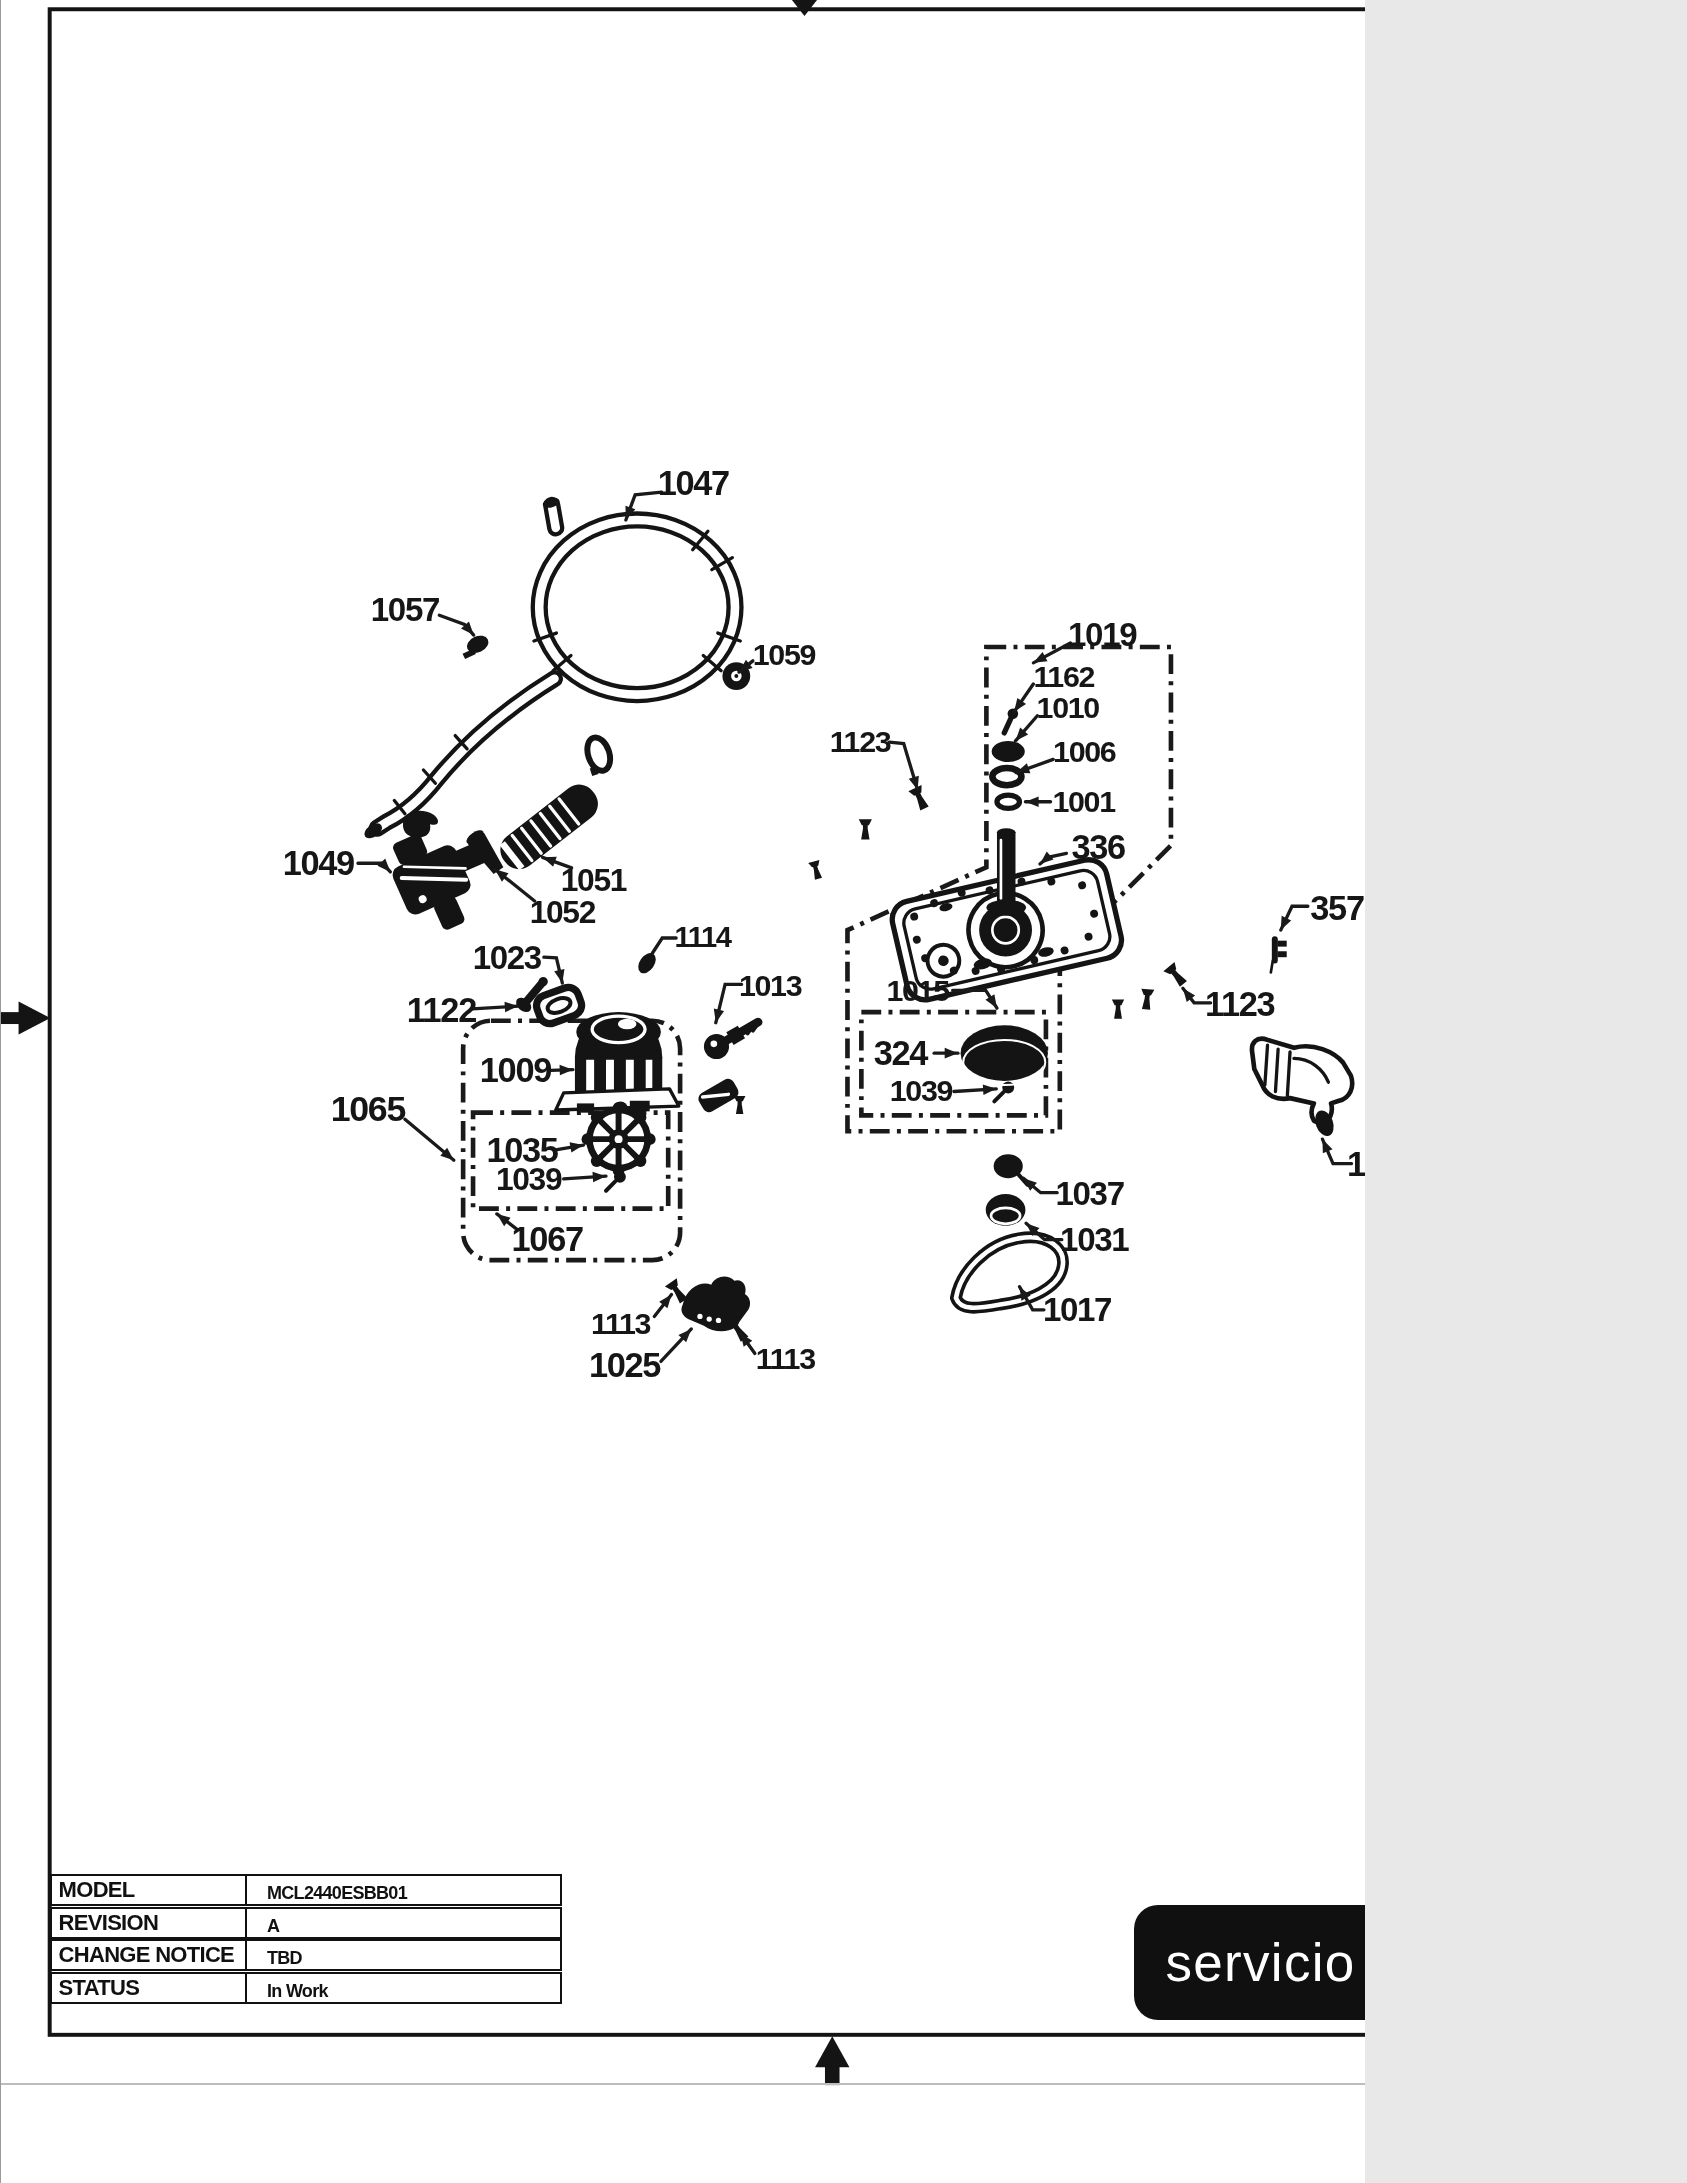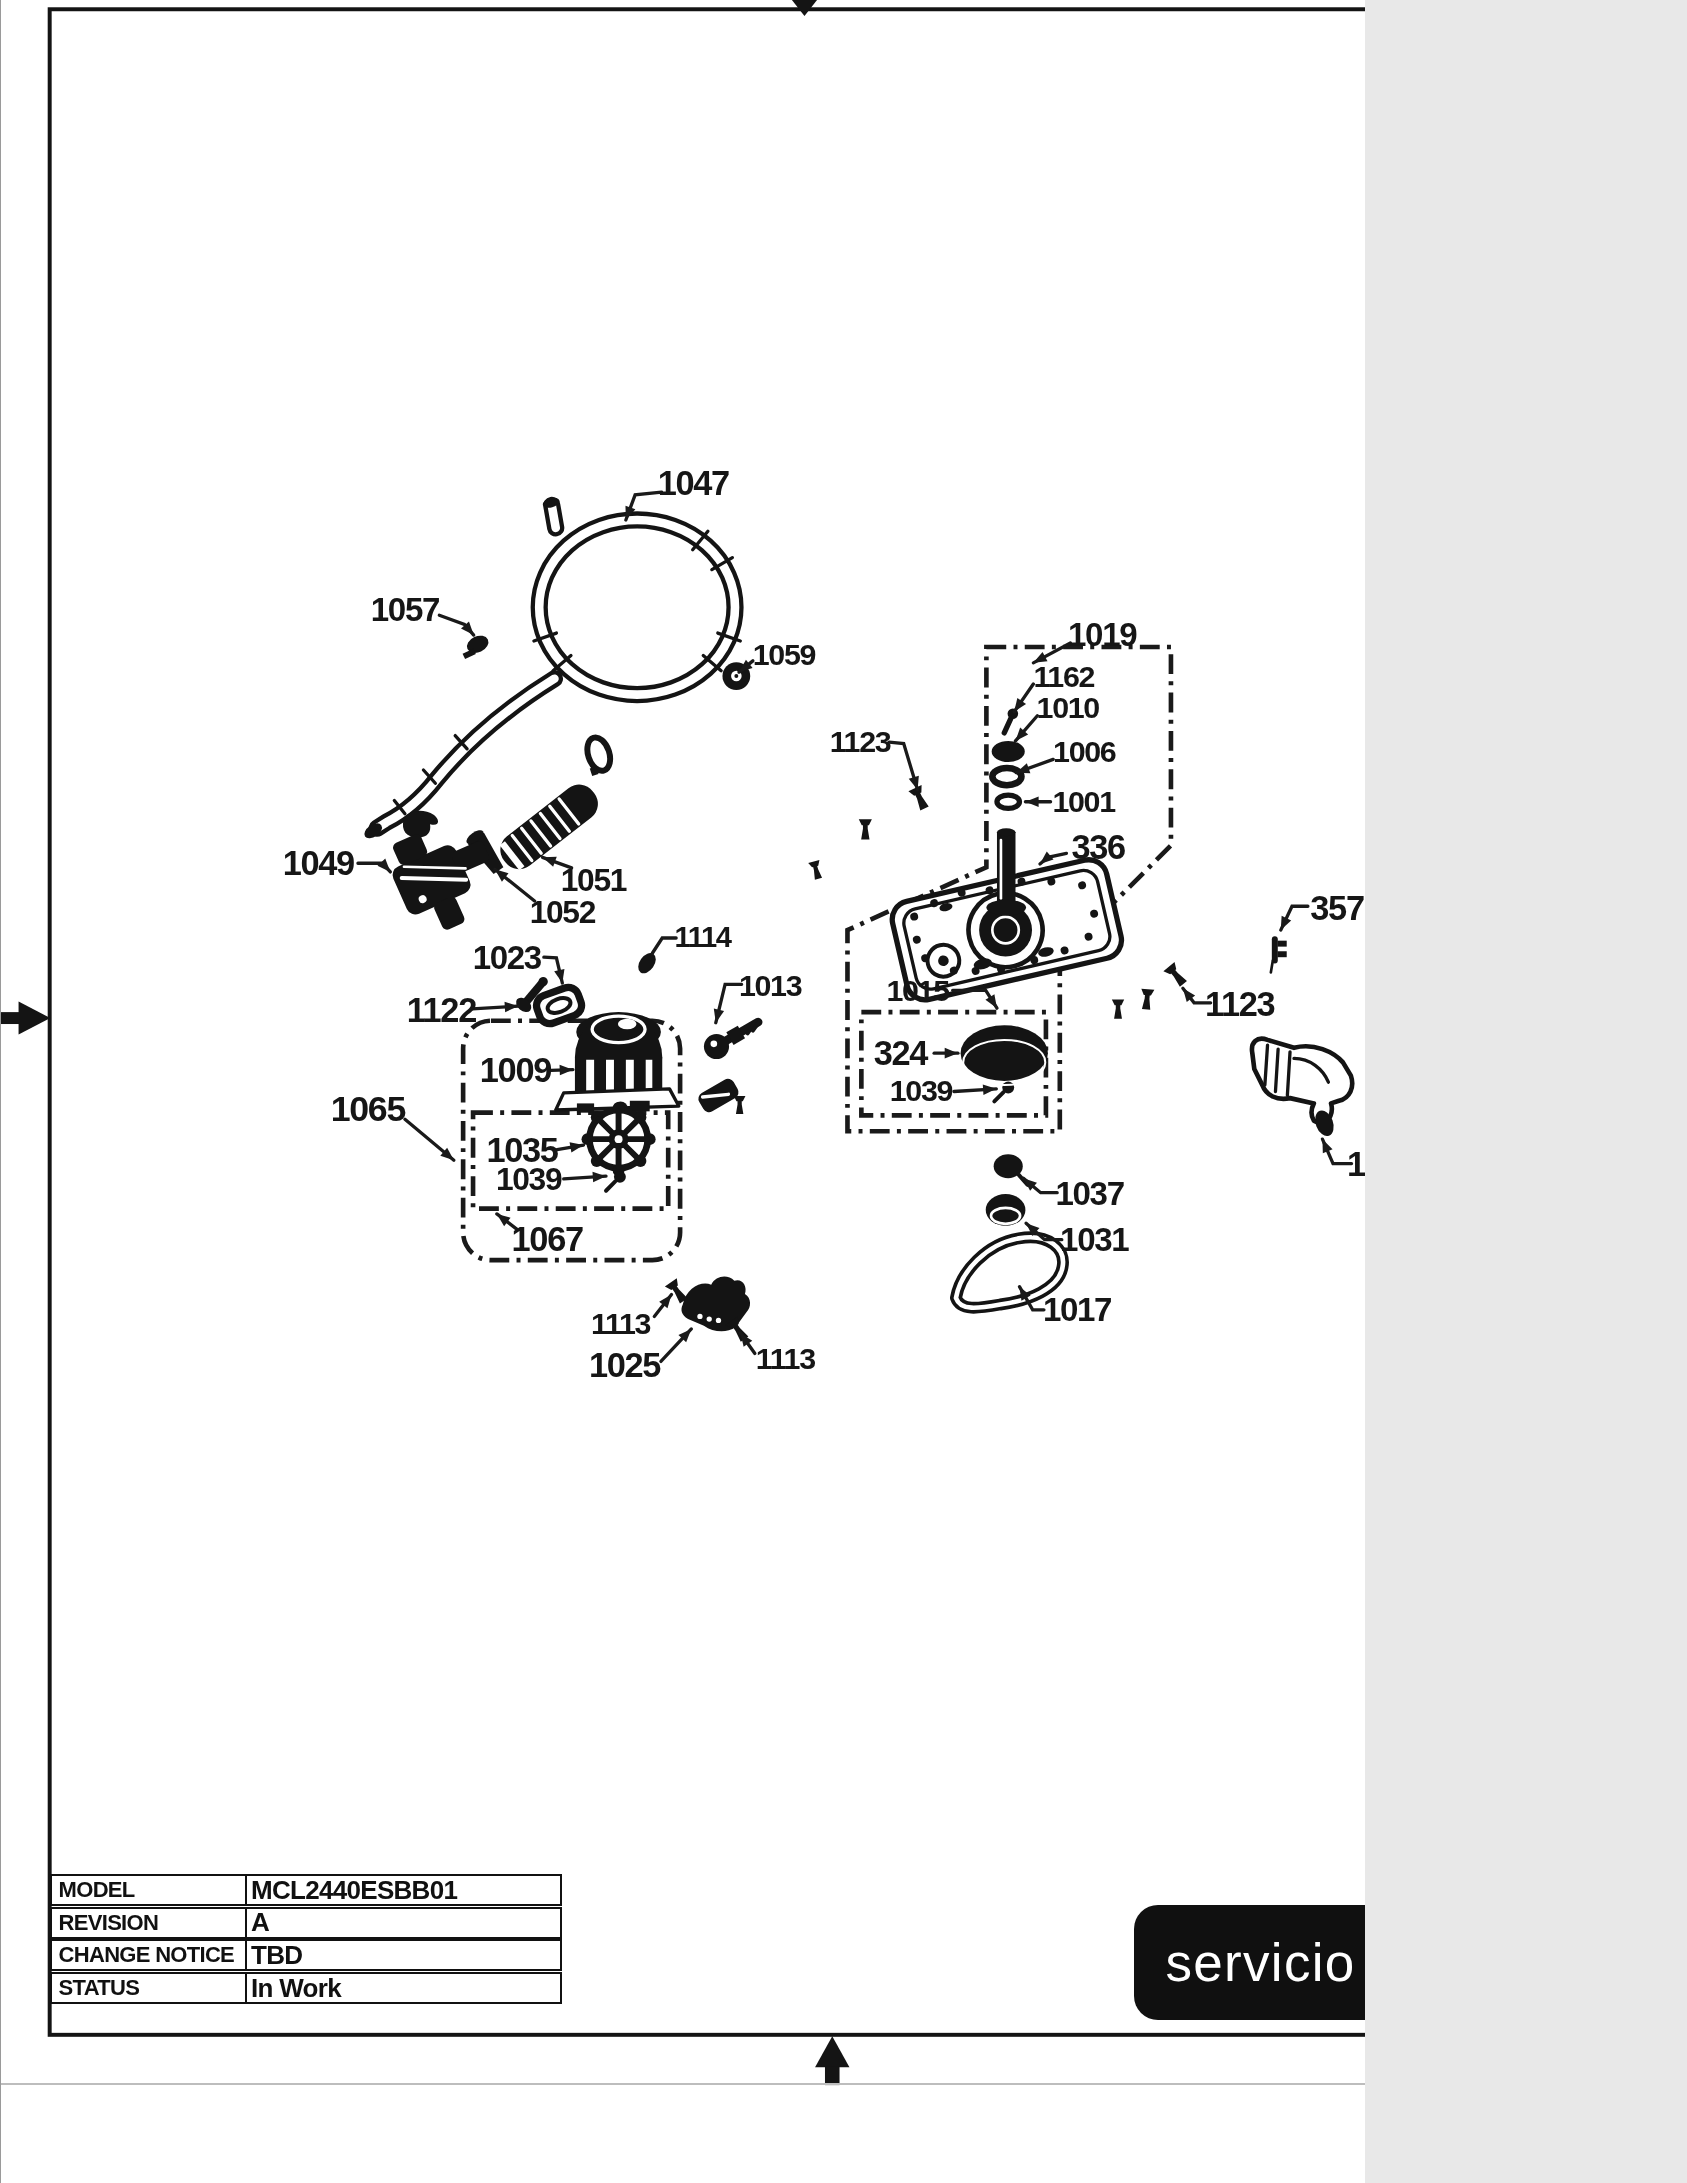--- a/index.html
+++ b/index.html
@@ -9,25 +9,25 @@
   .callout{font-family:"Liberation Sans",sans-serif;font-weight:bold;fill:#161616;
            text-anchor:middle;letter-spacing:-2px;}
   .leader{fill:none;stroke:#1a1a1a;stroke-width:5;stroke-linecap:round;}
   .ahead{fill:#1a1a1a;}
   .ink{fill:#141414;}
   .outline{fill:#ffffff;stroke:#141414;}
   .dash{fill:none;stroke:#1a1a1a;stroke-width:7;stroke-dasharray:30 11 6 11;}
   
   .tb{position:absolute;left:50px;top:1874px;width:512px;}
   .tb-row{box-sizing:border-box;height:32px;border:2.6px solid #111;margin-bottom:0.7px;
-          display:flex;align-items:center;background:#fff;}
+          display:flex;align-items:flex-end;background:#fff;gap:16px;}
   .tb-label{box-sizing:border-box;width:195px;height:100%;border-right:2.6px solid #111;
             display:flex;align-items:center;padding-left:6.6px;
             font-weight:bold;font-size:22px;color:#111;letter-spacing:-0.7px;}
-  .tb-value{flex:1;padding-left:4px;font-weight:bold;font-size:26px;color:#111;letter-spacing:-0.7px;}
+  .tb-value{flex:1;padding-left:4px;font-weight:bold;font-size:18px;color:#111;letter-spacing:-0.7px;}
   
   .logo{position:absolute;left:1134px;top:1905px;width:418px;height:115px;background:#101010;
         border-radius:24px;display:flex;align-items:center;justify-content:center;gap:13.2px;}
   .logo .light{color:#fff;font-size:53px;font-weight:normal;letter-spacing:1.3px;}
   .logo .bold{color:#fff;font-size:57px;font-weight:bold;letter-spacing:0.7px;}
   
   .scanline-v{position:absolute;top:0;width:2px;height:2183px;background:#bdbdbd;}
   .scanline-h{position:absolute;left:0;height:2px;width:1687px;background:#bdbdbd;}
   .scanedge-l{position:absolute;left:0;top:0;width:1.3px;height:2183px;background:#9a9a9a;}
 </style>

